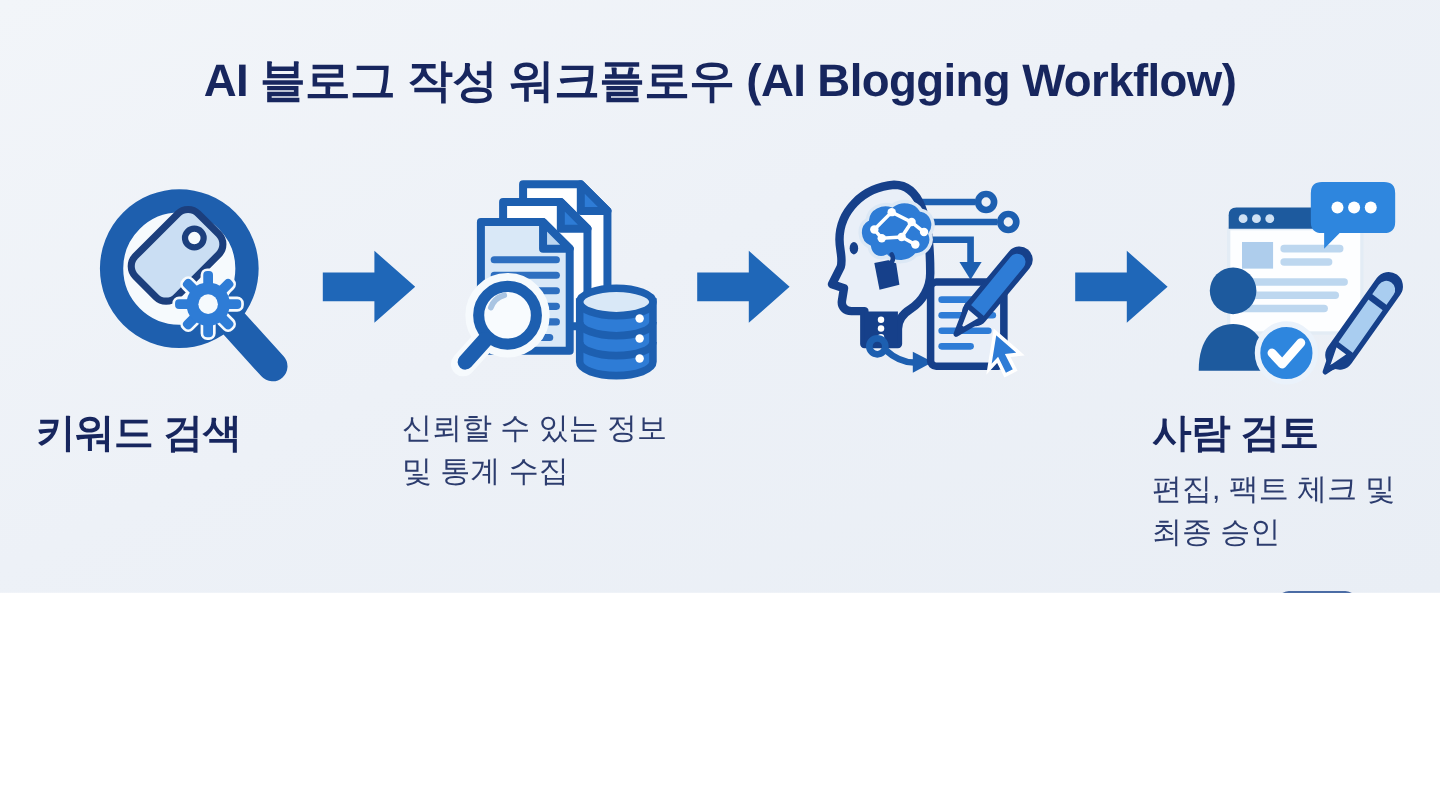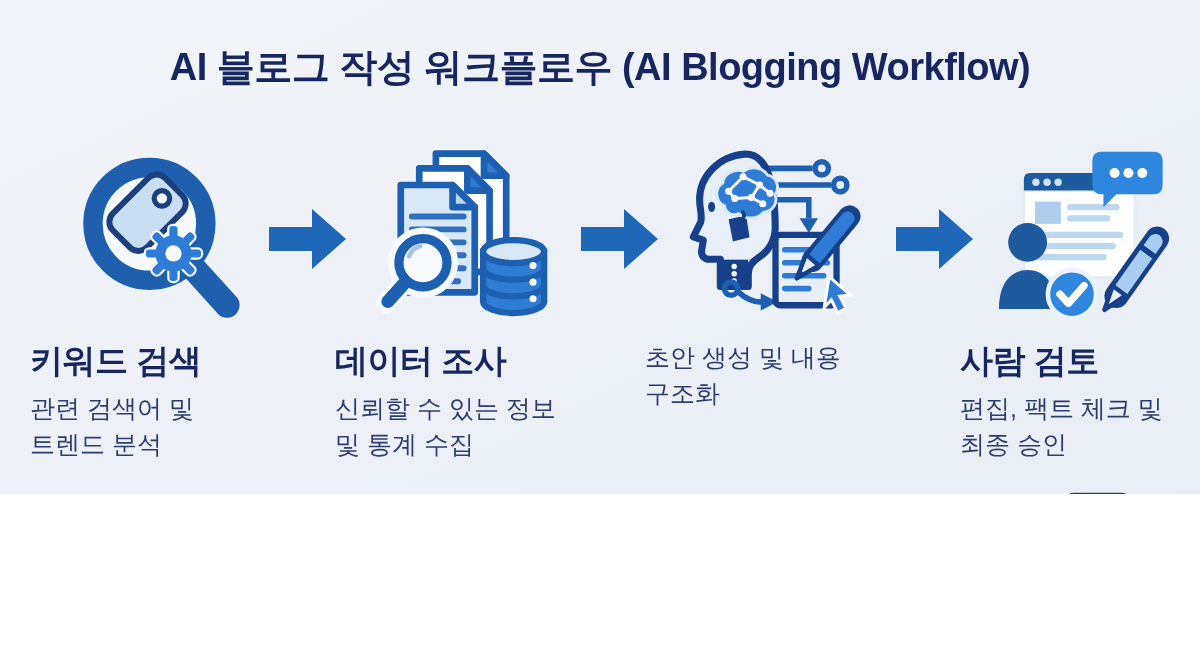--- a/index.html
+++ b/index.html
@@ -48,22 +48,20 @@
             <rect x="-2.8" y="-15.5" width="5.6" height="31" rx="2.4" transform="rotate(45)"></rect>
             <rect x="-2.8" y="-15.5" width="5.6" height="31" rx="2.4" transform="rotate(90)"></rect>
             <rect x="-2.8" y="-15.5" width="5.6" height="31" rx="2.4" transform="rotate(135)"></rect>
           </g>
           <circle r="9.8" fill="#2e7cd6"></circle>
           <circle r="4.4" fill="#f6fafd"></circle>
         </g>
       </svg>
     </span>
     <div class="step-title">키워드 검색</div>
-    <div class="step-desc">관련 검색어 및
-트렌드 분석</div>
   </div>
 
   <span class="flow-arrow arrow-1">
     <svg viewBox="0 0 80 66">
         <polygon points="1,21 44,21 44,3 78,33 44,63 44,45 1,45" fill="#1f67b8"></polygon>
       </svg>
   </span>
 
   <div class="step step-2">
     <span class="step-icon">
@@ -89,21 +87,20 @@
         <line x1="17" y1="73" x2="8" y2="83" stroke="#1d5fb0" stroke-width="7" stroke-linecap="round"></line>
         <path d="M59.5,56 V83 a16.5,6.2 0 0 0 33,0 V56 Z" fill="#2e7cd6" stroke="#1d5fb0" stroke-width="3.4"></path>
         <path d="M59.5,65 a16.5,6.2 0 0 0 33,0" fill="none" stroke="#1d5fb0" stroke-width="3.4"></path>
         <path d="M59.5,74 a16.5,6.2 0 0 0 33,0" fill="none" stroke="#1d5fb0" stroke-width="3.4"></path>
         <ellipse cx="76" cy="56" rx="16.5" ry="6.2" fill="#d9e8f7" stroke="#1d5fb0" stroke-width="3.4"></ellipse>
         <circle cx="86.5" cy="63.5" r="1.9" fill="#ffffff"></circle>
         <circle cx="86.5" cy="72.5" r="1.9" fill="#ffffff"></circle>
         <circle cx="86.5" cy="81.5" r="1.9" fill="#ffffff"></circle>
       </svg>
     </span>
-    <div class="step-title">데이터 조사</div>
     <div class="step-desc">신뢰할 수 있는 정보
 및 통계 수집</div>
   </div>
 
   <span class="flow-arrow arrow-2">
     <svg viewBox="0 0 80 66">
         <polygon points="1,21 44,21 44,3 78,33 44,63 44,45 1,45" fill="#1f67b8"></polygon>
       </svg>
   </span>
 
@@ -149,22 +146,20 @@
           <line x1="55" y1="69" x2="76" y2="69"></line>
           <line x1="55" y1="76" x2="68" y2="76"></line>
         </g>
         <line x1="90" y1="37" x2="70" y2="61" stroke="#16408a" stroke-width="12" stroke-linecap="round"></line>
         <line x1="89" y1="38" x2="71" y2="60" stroke="#2e7cd6" stroke-width="7.5" stroke-linecap="round"></line>
         <path d="M66.5,57.5 L73.5,63.5 L61.5,70.5 Z" fill="#e9eff8" stroke="#16408a" stroke-width="2.4" stroke-linejoin="round"></path>
         <path d="M64,66.5 l-3.5,4.8 5.8,-3 z" fill="#16408a"></path>
         <path d="M79,69.5 l11.5,10 -5.8,0.6 3.4,6.6 -4.5,2.3 -3.4,-6.9 -3.9,4.2 z" fill="#2e7cd6" stroke="#ffffff" stroke-width="1.6"></path>
       </svg>
     </span>
-    <div class="step-desc">초안 생성 및 내용
-구조화</div>
   </div>
 
   <span class="flow-arrow arrow-3">
     <svg viewBox="0 0 80 66">
         <polygon points="1,21 44,21 44,3 78,33 44,63 44,45 1,45" fill="#1f67b8"></polygon>
       </svg>
   </span>
 
   <div class="step step-4">
     <span class="step-icon">

